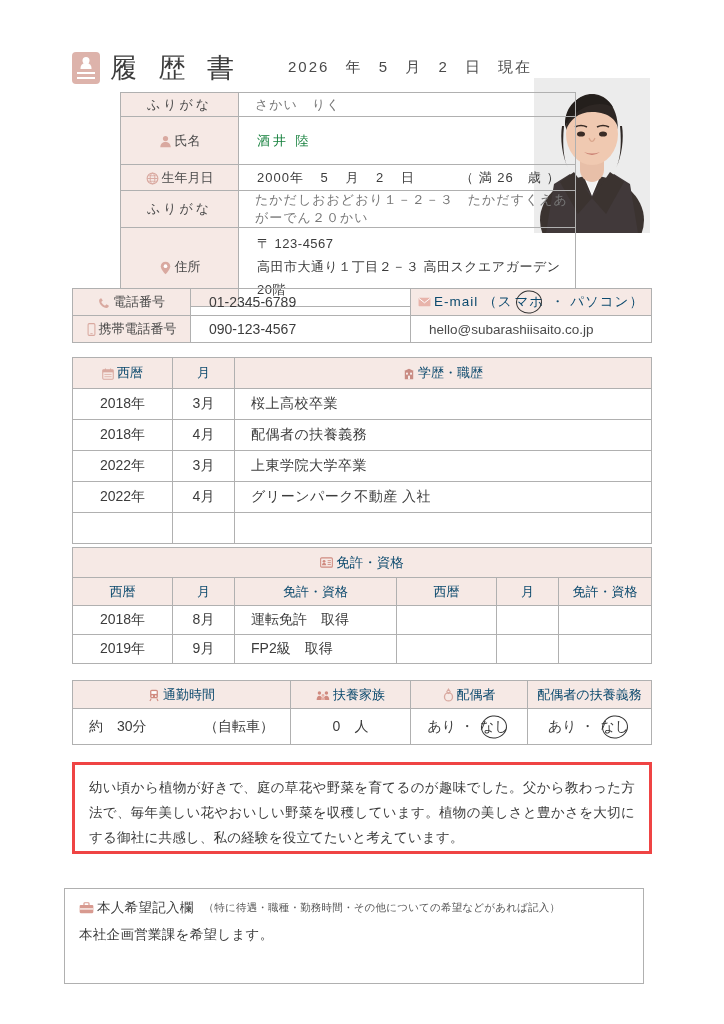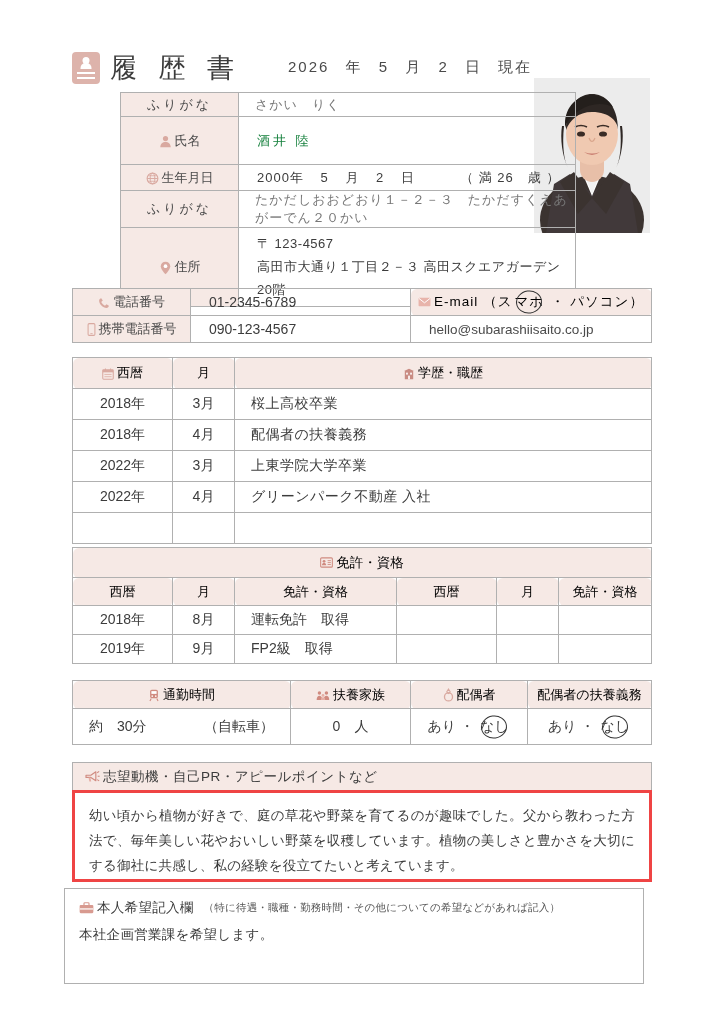--- a/index.html
+++ b/index.html
@@ -9,21 +9,21 @@
     font-family: "Liberation Sans", "DejaVu Sans", sans-serif;
     color: #3c3c3c;
     overflow: hidden;
   }
   .page { position: relative; width: 724px; height: 1024px; padding: 0; }
 
   
   .blk { border: 1px solid #b0b0b0; border-collapse: collapse; width: 100%; }
   .blk td, .blk th { border: 1px solid #b0b0b0; font-weight: normal; vertical-align: middle; }
   .lbl { background: #f6e9e5; text-align: center; color: #4a4a4a; }
-  .hdr { background: #f6e9e5; text-align: center; color: #000000; border-radius: 6px; }
+  .hdr { background: #f6e9e5; text-align: center; color: #0c4a6e; }
   .ico { color: #d9a9a0; display: inline-block; vertical-align: middle; margin-right: 3px; }
   .ico svg { display: block; }
 
   
   .top { position: absolute; left: 72px; top: 45px; width: 470px; height: 45px;
          display: flex; align-items: center; }
   .title { font-size: 27px; letter-spacing: 7px; color: #3c3c3c; margin-left: 10px; font-weight: 400; }
   .card-ico { width: 28px; height: 32px; background: #ddb3ab; border-radius: 4px;
               position: relative; flex: 0 0 auto; }
   .card-ico .head { position: absolute; left: 50%; top: 5px; transform: translateX(-50%);
@@ -411,32 +411,20 @@
       <td class="v">
         <span>あり</span>
         <span>・</span>
         <span class="circ">なし</span>
       </td>
     </tr>
   </tbody>
     </table>
 
   <div class="motiv">
-    <div class="bar">
-      <span class="ico">
-        <svg width="15" height="13" viewBox="0 0 18 15">
-            <path d="M1.2 6 L7 6 L13 1.8 L13 12.6 L7 8.6 L1.2 8.6 Z" fill="none" stroke="#d08b80" stroke-width="1.4" stroke-linejoin="round"></path>
-            <path d="M4.2 8.6 L5.2 13.4 L7.4 13.4 L6.6 8.6 Z" fill="#e6b0a6"></path>
-            <line x1="14.6" y1="3" x2="17" y2="1.4" stroke="#d08b80" stroke-width="1.3"></line>
-            <line x1="15.2" y1="7.2" x2="17.6" y2="7.2" stroke="#d08b80" stroke-width="1.3"></line>
-            <line x1="14.6" y1="11.2" x2="17" y2="12.8" stroke="#d08b80" stroke-width="1.3"></line>
-          </svg>
-      </span>
-        <span>志望動機・自己PR・アピールポイントなど</span>
-    </div>
     <div class="body">幼い頃から植物が好きで、庭の草花や野菜を育てるのが趣味でした。父から教わった方法で、毎年美しい花やおいしい野菜を収穫しています。植物の美しさと豊かさを大切にする御社に共感し、私の経験を役立てたいと考えています。</div>
   </div>
 
   <div class="req">
     <div class="hl">
       <span class="ico">
         <svg width="15" height="12" viewBox="0 0 18 14">
             <rect x="0.8" y="3.4" width="16.4" height="9.8" rx="1.3" fill="#d89a90"></rect>
             <rect x="0.8" y="7" width="16.4" height="2.2" fill="#f3ded9"></rect>
             <path d="M6 3.4 L6 1.6 C6 1 6.4 0.7 7 0.7 L11 0.7 C11.6 0.7 12 1 12 1.6 L12 3.4" fill="none" stroke="#d89a90" stroke-width="1.4"></path>

